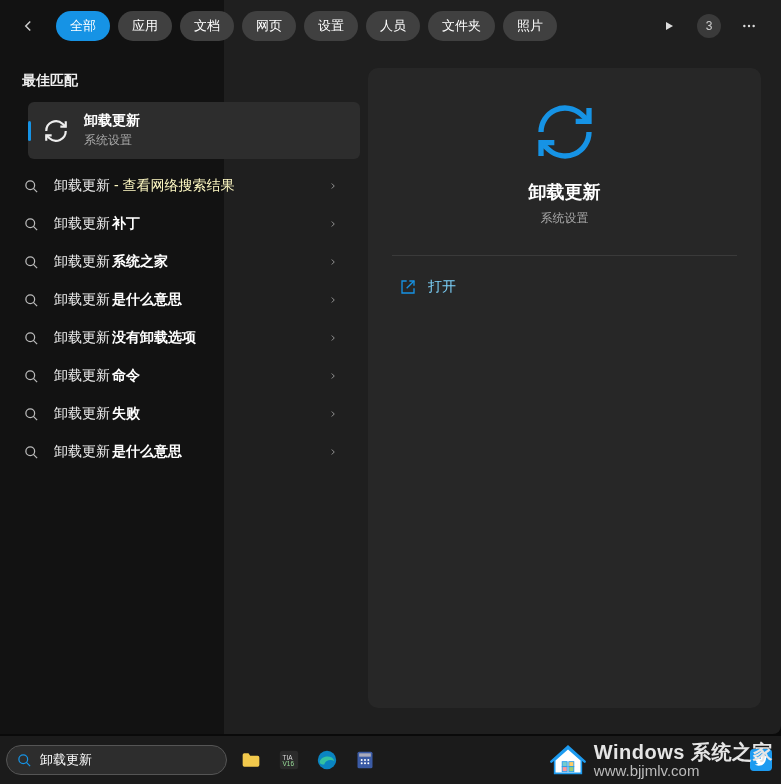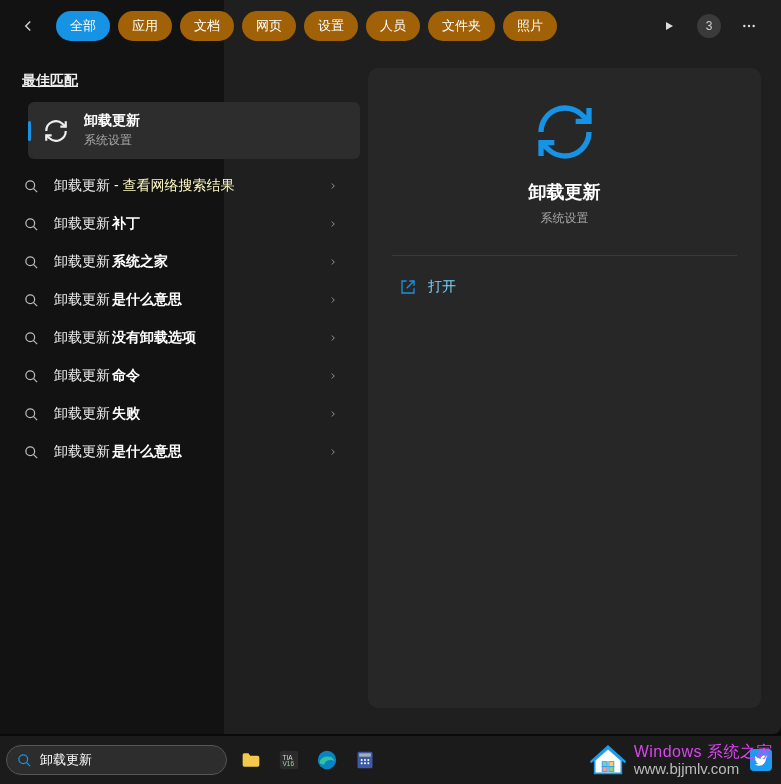--- a/index.html
+++ b/index.html
@@ -7,31 +7,31 @@
 
     .search-panel { position: absolute; top: 0; left: 0; right: 0; height: 734px; background: #1f1f1f; border-radius: 0 0 8px 8px; display: flex; flex-direction: column; }
 
     
     .left-spine { position: absolute; top: 0; left: 0; width: 224px; height: 734px; background: #121212; }
 
     
     .tab-bar { display: flex; align-items: center; padding: 8px 10px; gap: 8px; position: relative; z-index: 2; }
     .back-btn { width: 36px; height: 36px; display: flex; align-items: center; justify-content: center; border-radius: 4px; cursor: pointer; margin-right:2px; }
     .tabs { display: flex; gap: 8px; }
-    .tab { padding: 6px 14px; border-radius: 20px; background: #a16207; font-size: 13px; cursor: pointer; white-space: nowrap; }
+    .tab { padding: 6px 14px; border-radius: 20px; background: #404040; font-size: 13px; cursor: pointer; white-space: nowrap; }
     .tab.active { background: #1693e5; color: #fff; }
     .right-controls { margin-left: auto; display: flex; align-items: center; gap: 12px; padding-right: 6px; }
     .ctrl-btn { width: 32px; height: 32px; display: flex; align-items: center; justify-content: center; border-radius: 4px; cursor: pointer; }
     .count-badge { width: 24px; height: 24px; border-radius: 50%; background: #3a3a3a; display: flex; align-items: center; justify-content: center; font-size: 12px; color:#ccc; }
 
     .content { flex: 1; display: flex; position: relative; z-index: 1; }
 
     
     .left-col { width: 360px; padding: 8px 0; }
-    .section-header { padding: 12px 22px; font-size: 14px; font-weight: 600; color: #eee; text-decoration: underline; }
+    .section-header { padding: 12px 22px; font-size: 14px; font-weight: 600; color: #eee; }
     .best-item { margin: 0 0 8px 28px; padding: 10px 14px; background: #2d2d2d; border-radius: 6px; display: flex; align-items: center; gap: 14px; position: relative; }
     .best-item::before { content:""; position:absolute; left:0; top:50%; transform:translateY(-50%); width:3px; height:20px; background:#1693e5; border-radius:2px; }
     .rotate-icon { width: 28px; height: 28px; display: flex; align-items: center; justify-content: center; }
     .best-text { display: flex; flex-direction: column; }
     .best-title { font-size: 14px; font-weight: 600; }
     .best-sub { font-size: 12px; color: #aaa; margin-top: 2px; }
     .web-list { display: flex; flex-direction: column; }
     .web-item { padding: 10px 22px; display: flex; align-items: center; gap: 14px; cursor: pointer; position: relative; }
     .si { width: 18px; height: 18px; display: flex; align-items: center; justify-content: center; }
     .wi-text { font-size: 14px; display: flex; gap: 2px; }
@@ -54,21 +54,21 @@
     .taskbar { position: absolute; left: 0; right: 0; bottom: 0; height: 48px; background: #1b1b1b; display: flex; align-items: center; padding: 0 6px; gap: 10px; }
     .search-box { flex: 0 0 220px; height: 30px; background: #2d2d2d; border: 1px solid #555; border-radius: 16px; display: flex; align-items: center; padding: 0 10px; gap: 8px; }
     .search-input { flex: 1; background: transparent; border: none; outline: none; color: #fff; font-size: 13px; }
     .tb-icons { display: flex; align-items: center; gap: 10px; }
     .tb-icon { width: 28px; height: 28px; display: flex; align-items: center; justify-content: center; cursor: pointer; }
     .tb-spacer { flex: 1; }
 
     
     .watermark { position: absolute; right: 8px; bottom: 0; height:48px; display: flex; align-items: center; gap: 6px; color: #d0d0d0; z-index: 5; pointer-events:none; }
     .wm-text { display: flex; flex-direction: column; line-height: 1.1; }
-    .wm-line1 { font-size: 16px; font-weight: 400; color: #d946ef; letter-spacing:0.5px; }
+    .wm-line1 { font-size: 20px; font-weight: 700; color: #e5e5e5; letter-spacing:0.5px; }
     .wm-line2 { font-size: 15px; color: #bbb; }
 
     svg { display: block; }
   </style>
 </head>
 <body>
 
 <div class="search-panel">
   <div class="left-spine"></div>
 

